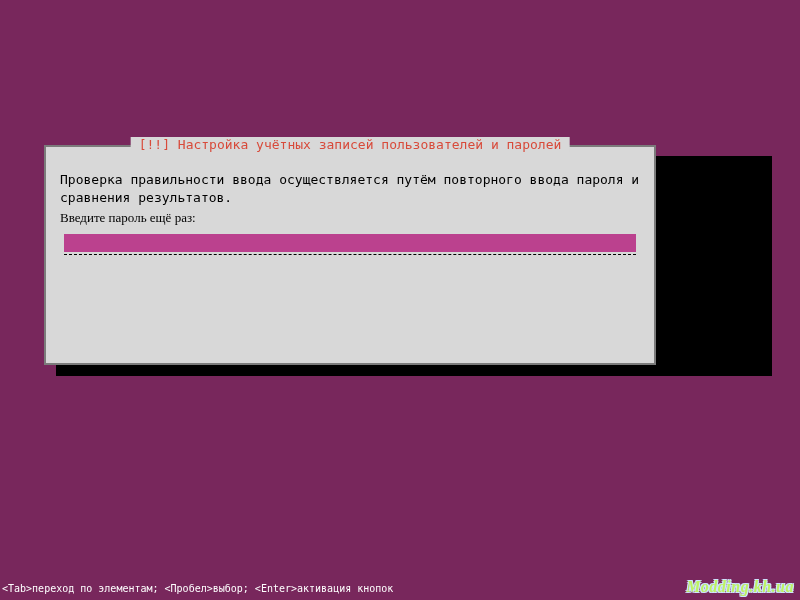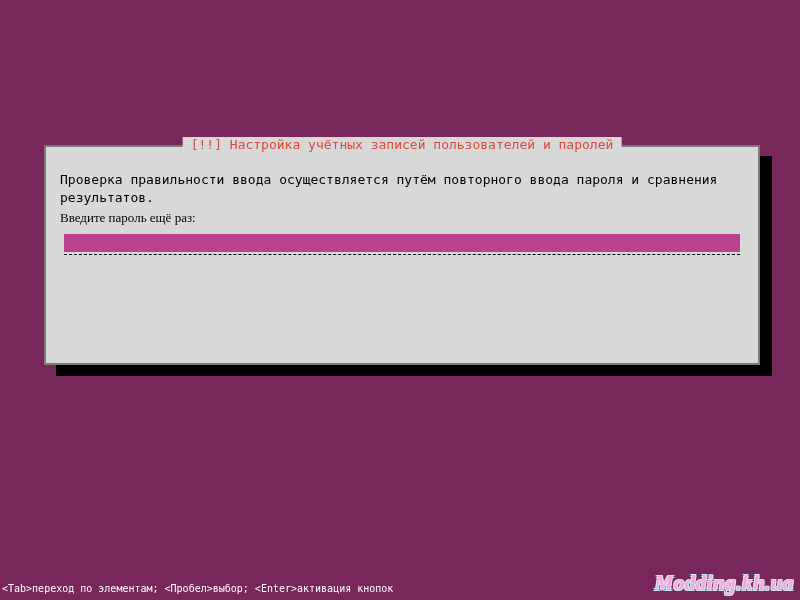--- a/index.html
+++ b/index.html
@@ -16,21 +16,21 @@
     left: 56px;
     top: 156px;
     width: 716px;
     height: 220px;
     background: #000;
   }
   .dialog {
     position: absolute;
     left: 44px;
     top: 145px;
-    width: 716px;
+    width: 612px;
     height: 220px;
     background: #d8d8d8;
     border: 2px solid #7b7b7b;
     padding: 18px 14px 10px 14px;
   }
   .title {
     position: absolute;
     top: -10px;
     left: 50%;
     transform: translateX(-50%);
@@ -91,22 +91,22 @@
     font-size: 10px;
     white-space: nowrap;
   }
   .watermark {
     position: absolute;
     right: 6px;
     bottom: 4px;
     font-family: "Comic Sans MS", "Brush Script MT", cursive;
     font-style: italic;
     font-weight: bold;
-    font-size: 21px;
-    color: #f9a8d4;
+    font-size: 16px;
+    color: #bef264;
     text-shadow:
       -1px -1px 0 #cfe6ff,
        1px -1px 0 #cfe6ff,
       -1px  1px 0 #cfe6ff,
        1px  1px 0 #cfe6ff;
     letter-spacing: 0.5px;
   }
 </style>
 </head>
 <body>

